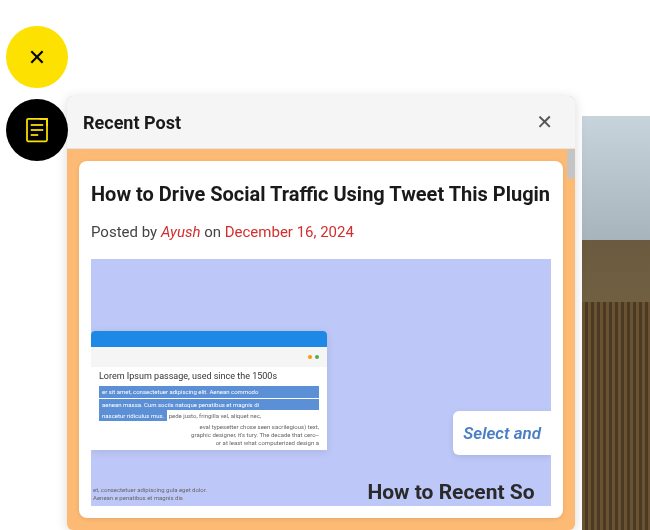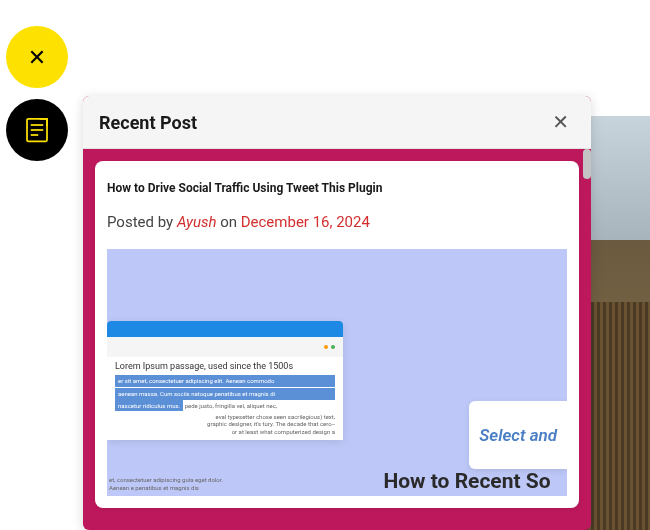--- a/index.html
+++ b/index.html
@@ -69,25 +69,25 @@
       position: absolute;
       top: 45%;
       left: 0;
       right: 0;
       height: 55%;
       background: repeating-linear-gradient(90deg, #6b5232 0px, #6b5232 3px, #4a3a24 3px, #4a3a24 6px);
     }
     
     .panel {
       position: absolute;
-      left: 83px;
+      left: 67px;
       top: 96px;
       width: 508px;
       height: 434px;
-      background: #be185d;
+      background: #fdba74;
       border-radius: 6px;
       box-shadow: 0 2px 12px rgba(0,0,0,0.15);
       z-index: 50;
       overflow: hidden;
     }
     
     .panel-header {
       display: flex;
       justify-content: space-between;
       align-items: center;
@@ -135,21 +135,21 @@
     }
     
     .post-card {
       background: #ffffff;
       border-radius: 8px;
       padding: 20px 12px 12px 12px;
       box-shadow: 0 1px 4px rgba(0,0,0,0.1);
     }
     
     .post-title {
-      font-size: 12px;
+      font-size: 20px;
       font-weight: 700;
       color: #1a1a1a;
       line-height: 1.3;
       margin-bottom: 16px;
     }
     
     .post-meta {
       font-size: 15px;
       color: #444;
       margin-bottom: 18px;
@@ -245,21 +245,21 @@
       line-height: 1.3;
       width: 120px;
     }
     
     .select-button {
       position: absolute;
       right: 0px;
       top: 152px;
       background: #ffffff;
       border-radius: 6px 0 0 6px;
-      padding: 24px 10px;
+      padding: 12px 10px;
       box-shadow: 0 2px 6px rgba(0,0,0,0.1);
     }
     
     .select-button-text {
       font-size: 17px;
       font-style: italic;
       font-weight: 600;
       color: #4a7fc4;
     }
     

